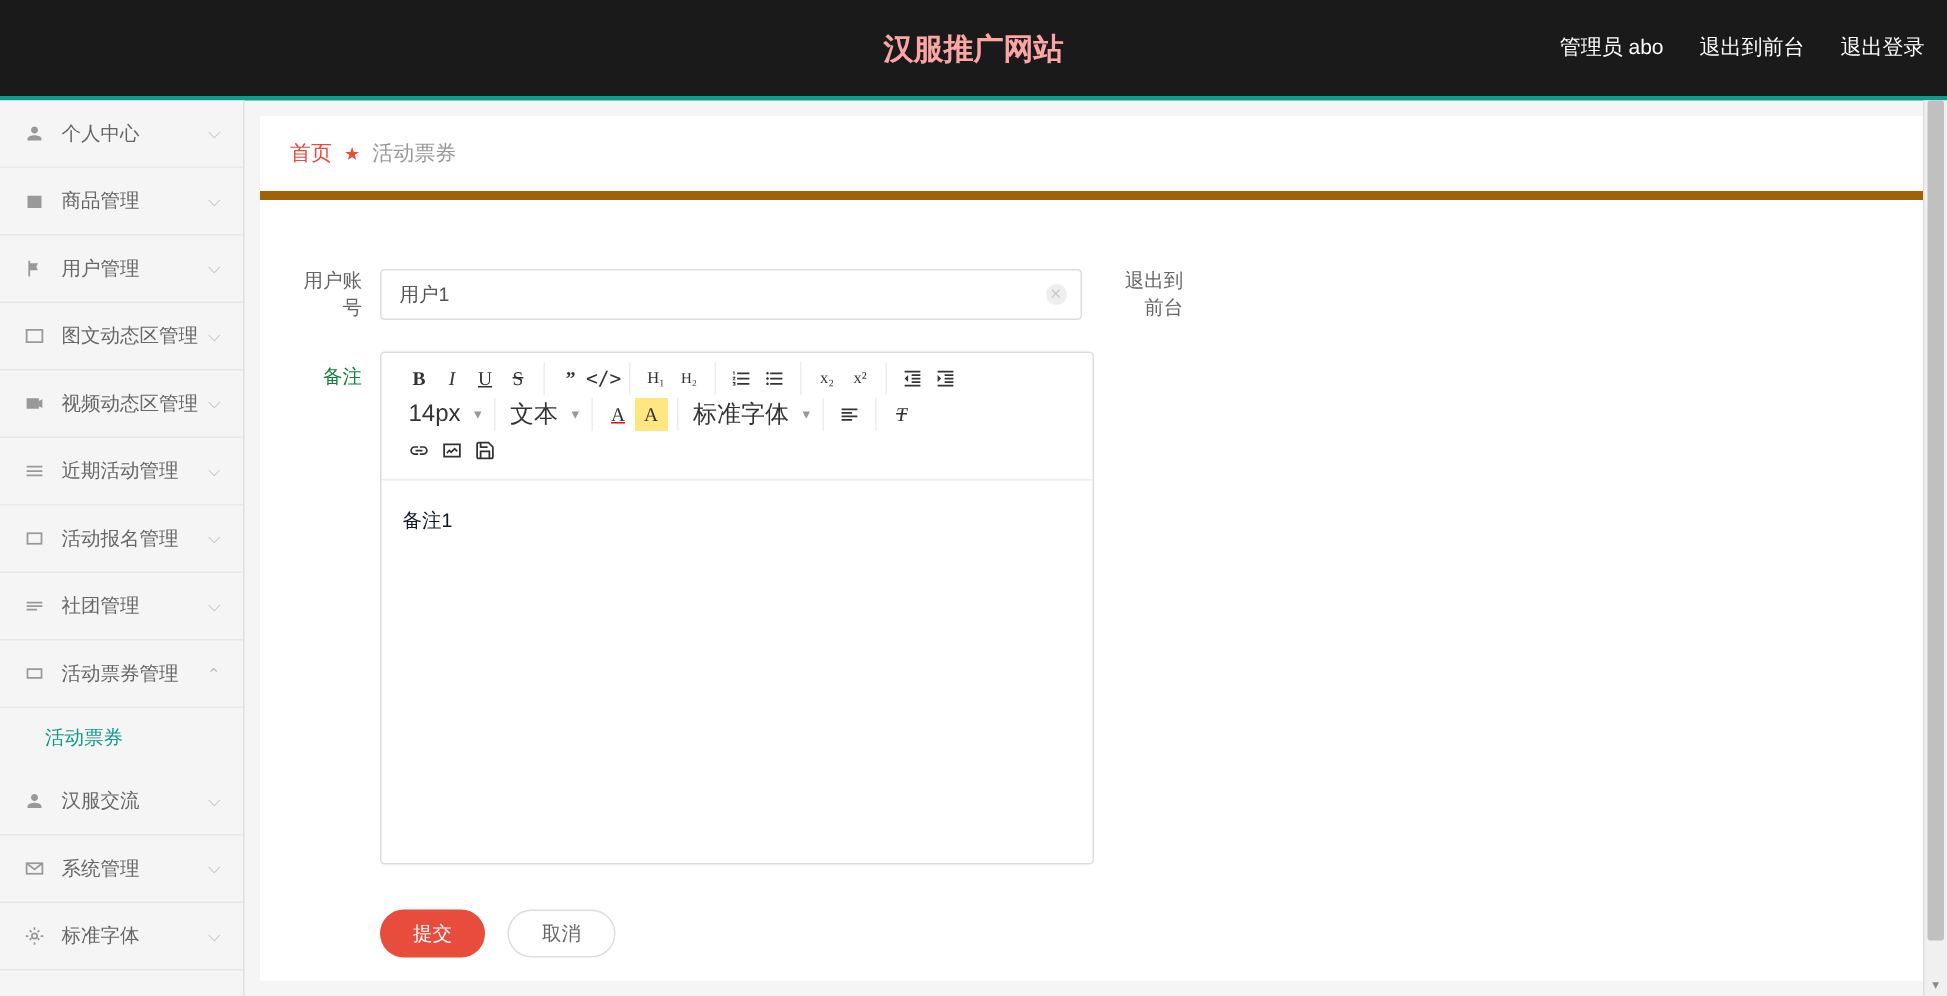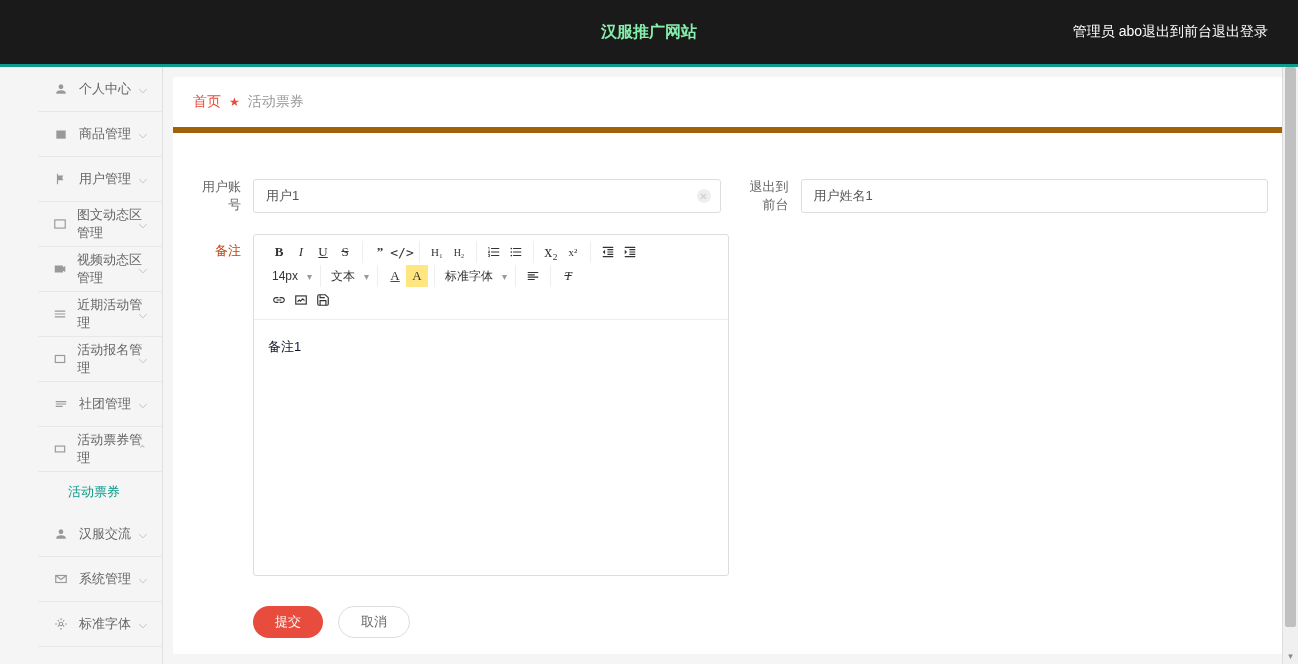--- a/index.html
+++ b/index.html
@@ -1,27 +1,27 @@
 <!DOCTYPE html>
 <html><head>
   <meta charset="utf-8">
   <style>
     * { box-sizing: border-box; margin: 0; padding: 0; }
     body { font-family: "Microsoft YaHei", Arial, sans-serif; font-size: 13px; color: #333; background: #f5f5f5; width: 1298px; height: 664px; overflow: hidden; position: relative; }
     
     .header { height: 64px; background: #1a1a1a; display: flex; align-items: center; position: relative; }
-    .header-title { position: absolute; left: 50%; transform: translateX(-50%); color: #86efac; font-size: 16px; font-weight: bold; }
-    .header-right { position: absolute; right: 30px; display: flex; }
+    .header-title { position: absolute; left: 50%; transform: translateX(-50%); color: #fca5a5; font-size: 20px; font-weight: bold; }
+    .header-right { position: absolute; right: 15px; display: flex; gap: 24px; }
     .header-link { color: #fff; font-size: 14px; cursor: pointer; }
     
     .teal-bar { height: 3px; background: #0e9b8a; }
     
     .container { display: flex; height: calc(100% - 67px); }
     
-    .sidebar { width: 163px; background: #f5f5f5; border-right: 1px solid #e0e0e0; overflow-y: auto; padding-left: 38px; }
+    .sidebar { width: 163px; background: #f5f5f5; border-right: 1px solid #e0e0e0; overflow-y: auto; }
     .menu-item { height: 45px; display: flex; align-items: center; padding: 0 15px; border-bottom: 1px solid #e8e8e8; cursor: pointer; position: relative; color: #666; font-size: 13px; }
     .menu-icon { width: 16px; height: 16px; margin-right: 10px; display: inline-flex; align-items: center; justify-content: center; color: #999; }
     .menu-icon svg { width: 14px; height: 14px; fill: currentColor; }
     .chevron { position: absolute; right: 15px; color: #bbb; font-size: 11px; }
     .submenu-item { height: 40px; display: flex; align-items: center; padding-left: 30px; color: #0e9b8a; font-size: 13px; cursor: pointer; }
     
     .main { flex: 1; background: #fff; margin: 10px; border-radius: 2px; overflow-y: auto; padding: 0; }
     
     .breadcrumb { padding: 16px 20px; border-bottom: 6px solid #a16207; display: flex; align-items: center; gap: 8px; font-size: 14px; }
     .bc-home { color: #e74c3c; cursor: pointer; }
@@ -30,29 +30,29 @@
     
     .form-area { padding: 25px 20px; }
     .form-row { display: flex; gap: 20px; margin-bottom: 20px; }
     .form-group { display: flex; align-items: center; flex: 1; }
     .form-label { width: 60px; text-align: right; padding-right: 12px; color: #666; font-size: 13px; flex-shrink: 0; }
     .form-input { flex: 1; height: 34px; border: 1px solid #ddd; border-radius: 3px; padding: 0 12px; font-size: 13px; color: #555; outline: none; }
     .input-wrap { position: relative; flex: 1; }
     .clear-icon { position: absolute; right: 10px; top: 50%; transform: translateY(-50%); color: #ccc; cursor: pointer; width: 14px; height: 14px; border-radius: 50%; background: #eee; display: flex; align-items: center; justify-content: center; font-size: 10px; }
     
     .editor-row { display: flex; margin-bottom: 20px; }
-    .editor-label { width: 60px; text-align: right; padding-right: 12px; padding-top: 8px; color: #c2410c; font-size: 13px; flex-shrink: 0; }
+    .editor-label { width: 60px; text-align: right; padding-right: 12px; padding-top: 8px; color: #15803d; font-size: 13px; flex-shrink: 0; }
     .editor { width: 476px; border: 1px solid #ddd; border-radius: 3px; }
     .toolbar { border-bottom: 1px solid #eee; padding: 6px 8px; display: flex; flex-wrap: wrap; align-items: center; gap: 0; }
     .tb-group { display: flex; align-items: center; padding: 0 6px; border-right: 1px solid #eee; height: 22px; }
     .tb-group:last-child { border-right: none; }
     .tb-btn { width: 22px; height: 22px; display: inline-flex; align-items: center; justify-content: center; cursor: pointer; color: #333; font-size: 13px; font-family: "Times New Roman", serif; }
     .tb-btn.bold { font-weight: bold; }
     .tb-btn.italic { font-style: italic; }
-    .tb-select { height: 22px; padding: 0 16px 0 4px; font-size: 12px; color: #333; cursor: pointer; position: relative; display: inline-flex; align-items: center; }
+    .tb-select { height: 22px; padding: 0 16px 0 4px; font-size: 16px; color: #333; cursor: pointer; position: relative; display: inline-flex; align-items: center; }
     .tb-select::after { content: '▾'; position: absolute; right: 2px; color: #999; font-size: 10px; }
     .tb-row { display: flex; align-items: center; width: 100%; margin-bottom: 2px; flex-wrap: wrap; }
     .editor-content { min-height: 255px; padding: 18px 14px; font-size: 13px; color: #0f172a; outline: none; }
     
     .btn-row { padding-left: 60px; display: flex; gap: 15px; margin-top: 30px; }
     .btn { height: 32px; padding: 0 22px; border-radius: 16px; border: none; cursor: pointer; font-size: 13px; }
     .btn-primary { background: #e74c3c; color: #fff; }
     .btn-default { background: #fff; border: 1px solid #ddd; color: #666; }
     
     .scrollbar-v { position: absolute; right: 0; top: 67px; bottom: 0; width: 16px; background: #f0f0f0; border-left: 1px solid #ddd; }
@@ -203,21 +203,20 @@
       <div class="form-row">
         <div class="form-group">
           <label class="form-label">用户账号</label>
           <div class="input-wrap">
             <input class="form-input" style="width: 100%;" value="用户1">
             <span class="clear-icon">✕</span>
           </div>
         </div>
         <div class="form-group">
           <label class="form-label">退出到前台</label>
-          <input class="form-input" value="用户姓名1" style="">
         </div>
       </div>
 
       <div class="editor-row">
         <label class="editor-label">备注</label>
         <div class="editor">
           <div class="toolbar">
             <div class="tb-row">
               <div class="tb-group">
                 <span class="tb-btn bold">B</span>
@@ -239,21 +238,21 @@
                       <path d="M2 17h2v.5H3v1h1v.5H2v1h3v-4H2v1zm1-9h1V4H2v1h1v3zm-1 3h1.8L2 13v1h3v-1H3.2L5 11v-1H2v1zm5-6v2h14V5H7zm0 14h14v-2H7v2zm0-6h14v-2H7v2z"></path>
                     </svg>
                   </span>
                 <span class="tb-btn">
                     <svg width="14" height="14" viewBox="0 0 24 24" fill="currentColor">
                       <path d="M4 10.5c-.83 0-1.5.67-1.5 1.5s.67 1.5 1.5 1.5 1.5-.67 1.5-1.5-.67-1.5-1.5-1.5zm0-6c-.83 0-1.5.67-1.5 1.5S3.17 7.5 4 7.5 5.5 6.83 5.5 6 4.83 4.5 4 4.5zm0 12c-.83 0-1.5.67-1.5 1.5s.67 1.5 1.5 1.5 1.5-.67 1.5-1.5-.67-1.5-1.5-1.5zM7 19h14v-2H7v2zm0-6h14v-2H7v2zm0-8v2h14V5H7z"></path>
                     </svg>
                   </span>
               </div>
               <div class="tb-group">
-                <span class="tb-btn" style="font-size:16px">x₂</span>
+                <span class="tb-btn" style="font-size:11px">x₂</span>
                 <span class="tb-btn" style="font-size:11px">x²</span>
               </div>
               <div class="tb-group">
                 <span class="tb-btn">
                     <svg width="14" height="14" viewBox="0 0 24 24" fill="currentColor">
                       <path d="M11 17h10v-2H11v2zm-8-5l4 4V8l-4 4zm0 9h18v-2H3v2zM3 3v2h18V3H3zm8 6h10V7H11v2zm0 4h10v-2H11v2z"></path>
                     </svg>
                   </span>
                 <span class="tb-btn">
                     <svg width="14" height="14" viewBox="0 0 24 24" fill="currentColor">

